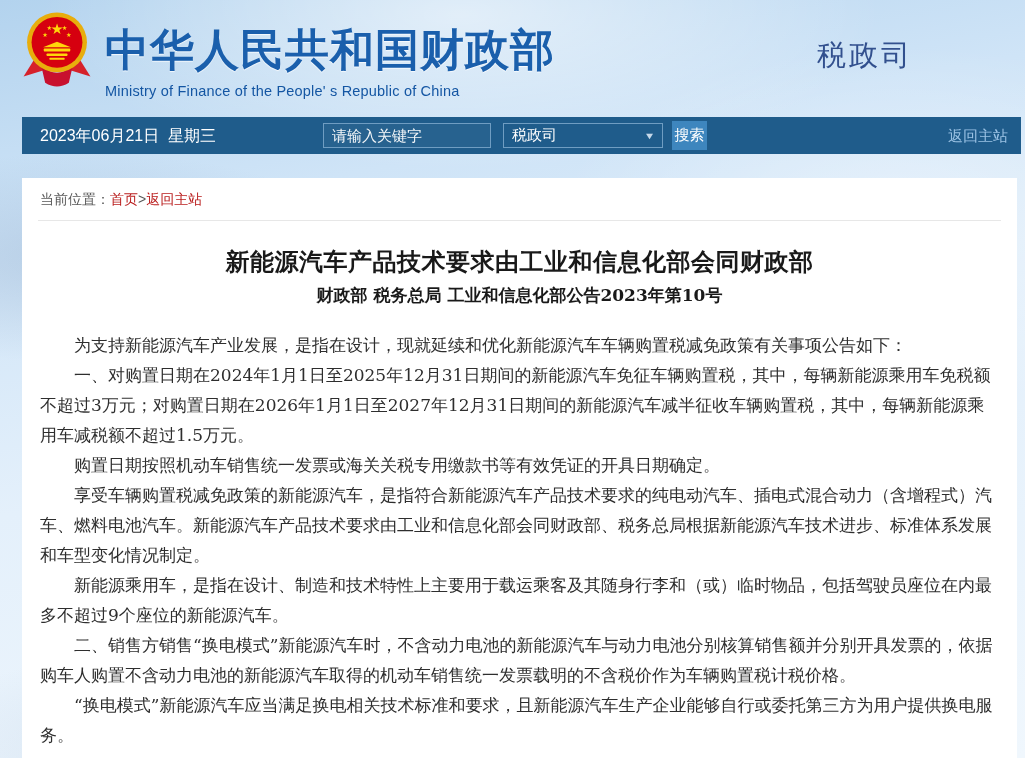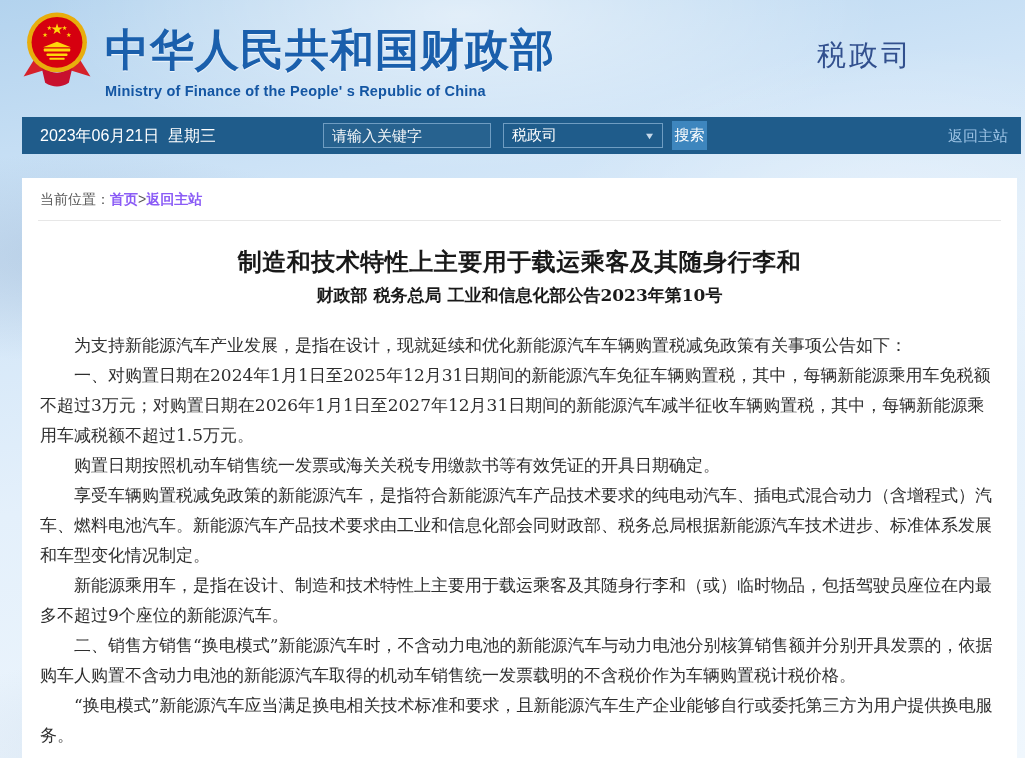--- a/index.html
+++ b/index.html
@@ -25,21 +25,21 @@
   
   .site-header { position:absolute; top:0; left:0; width:100%; height:117px; }
   .brand { position:absolute; left:22px; top:11px; display:flex; align-items:flex-start; }
   .emblem { display:block; }
   .emblem text { font-family:"DejaVu Sans",sans-serif; }
   .brand-text { margin-left:13px; padding-top:10px; }
   .site-title {
     font-size:44px; font-weight:bold; color:#1a5fac; letter-spacing:1px;
     text-shadow:0 1px 1px rgba(255,255,255,.8); white-space:nowrap;
   }
-  .site-subtitle { font-size:14.5px; font-weight:bold; color:#1456a3; margin-top:3px; letter-spacing:.2px; }
+  .site-subtitle { font-size:14.5px; font-weight:normal; color:#1456a3; margin-top:3px; letter-spacing:.2px; }
   .dept-title { position:absolute; right:112px; top:36px; font-size:29px; color:#32508e; letter-spacing:3px; }
 
   
   .navbar {
     position:absolute; left:22px; top:117px; width:999px; height:37px;
     background:#1f5c8b; color:#fff;
   }
   .nav-date {
     position:absolute; left:18px; top:0; line-height:37px; font-size:16px;
     color:#ffffff; white-space:pre;
@@ -69,21 +69,21 @@
 
   
   .content {
     position:absolute; left:22px; top:178px; width:995px; height:580px;
     background:#ffffff;
   }
   .breadcrumb-row {
     margin:0 16px; padding:13px 2px 11px; border-bottom:1px solid #e7e7e7;
     font-size:14px; color:#595959;
   }
-  .breadcrumb-row a { color:#8b5cf6; text-decoration:none; cursor:pointer;font-weight:bold; }
+  .breadcrumb-row a { color:#b91c1c; text-decoration:none; cursor:pointer; }
   article { padding:0 18px; }
   .article-title {
     margin-top:25px; text-align:center; font-size:24px; font-weight:bold;
     color:#191919; letter-spacing:.5px;
     font-family:"Liberation Sans","DejaVu Sans",sans-serif;
   }
   .doc-number {
     margin-top:6px; text-align:center; font-size:17px; font-weight:bold;
     color:#191919; font-family:"DejaVu Serif","Liberation Serif",serif;
   }
@@ -134,21 +134,21 @@
     <button class="search-btn">搜索</button>
     <a class="back-link">返回主站</a>
   </nav>
 
   <main class="content">
     <div class="breadcrumb-row">
       <span>当前位置：</span><a>首页</a><span>&gt;</span><a>返回主站</a>
     </div>
 
     <article>
-      <h1 class="article-title">制造和技术特性上主要用于载运乘客及其随身行李和</h1>
+      <h1 class="article-title">新能源汽车产品技术要求由工业和信息化部会同财政部</h1>
       <div class="doc-number">财政部 税务总局 工业和信息化部公告2023年第10号</div>
       <div class="article-body">
         <p>为支持新能源汽车产业发展，是指在设计，现就延续和优化新能源汽车车辆购置税减免政策有关事项公告如下：</p>
         <p>一、对购置日期在2024年1月1日至2025年12月31日期间的新能源汽车免征车辆购置税，其中，每辆新能源乘用车免税额不超过3万元；对购置日期在2026年1月1日至2027年12月31日期间的新能源汽车减半征收车辆购置税，其中，每辆新能源乘用车减税额不超过1.5万元。</p>
         <p>购置日期按照机动车销售统一发票或海关关税专用缴款书等有效凭证的开具日期确定。</p>
         <p>享受车辆购置税减免政策的新能源汽车，是指符合新能源汽车产品技术要求的纯电动汽车、插电式混合动力（含增程式）汽车、燃料电池汽车。新能源汽车产品技术要求由工业和信息化部会同财政部、税务总局根据新能源汽车技术进步、标准体系发展和车型变化情况制定。</p>
         <p>新能源乘用车，是指在设计、制造和技术特性上主要用于载运乘客及其随身行李和（或）临时物品，包括驾驶员座位在内最多不超过9个座位的新能源汽车。</p>
         <p>二、销售方销售“换电模式”新能源汽车时，不含动力电池的新能源汽车与动力电池分别核算销售额并分别开具发票的，依据购车人购置不含动力电池的新能源汽车取得的机动车销售统一发票载明的不含税价作为车辆购置税计税价格。</p>
         <p>“换电模式”新能源汽车应当满足换电相关技术标准和要求，且新能源汽车生产企业能够自行或委托第三方为用户提供换电服务。</p>
       </div>

